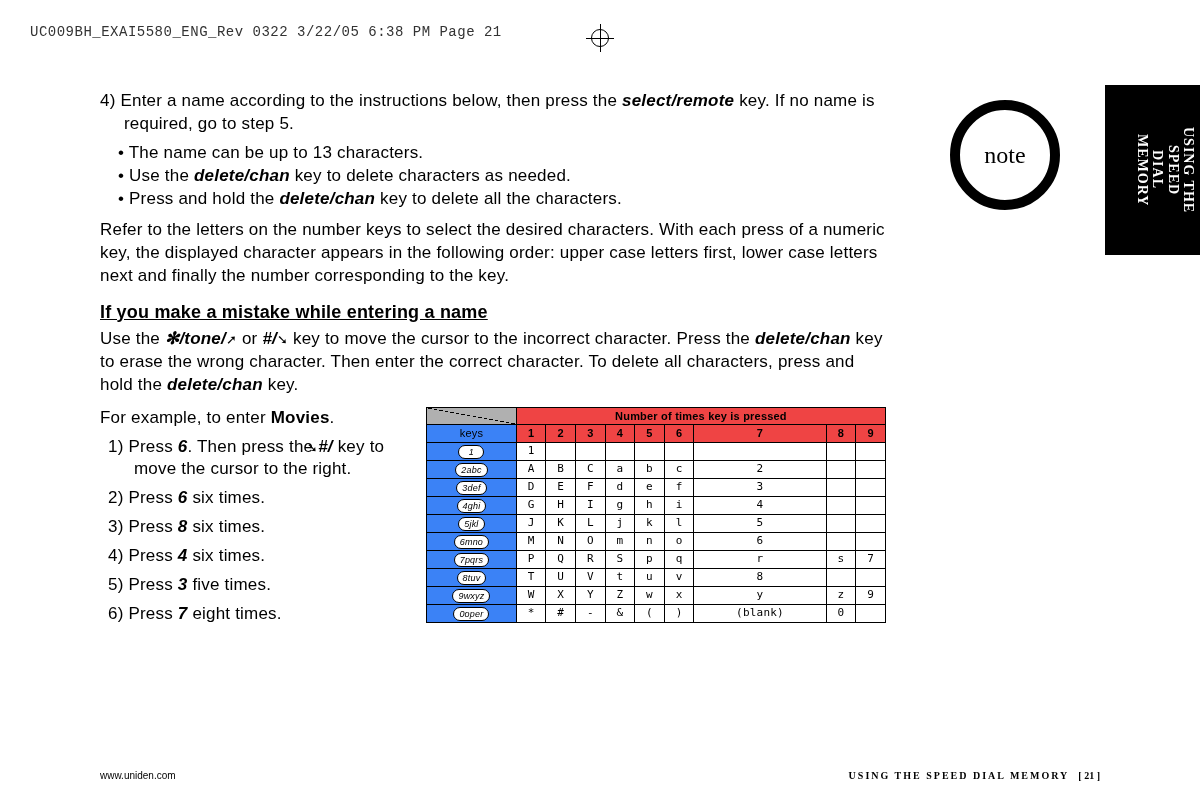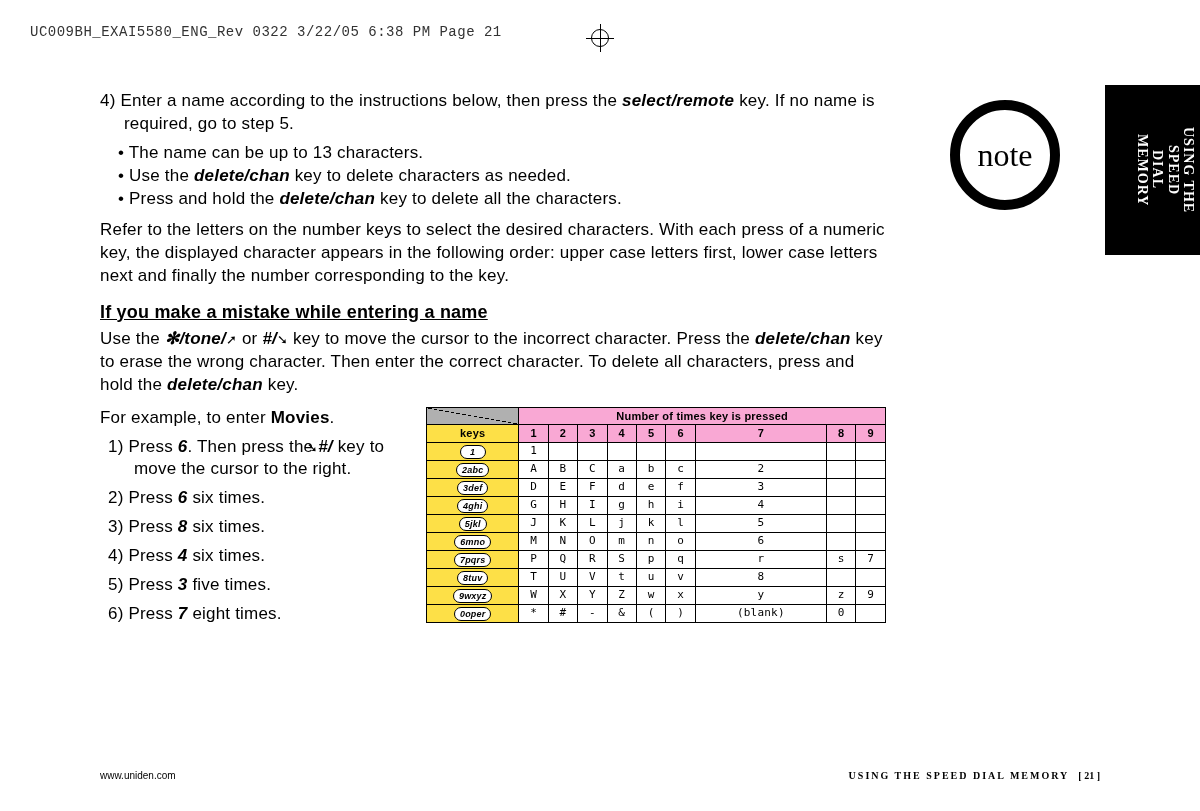--- a/index.html
+++ b/index.html
@@ -110,28 +110,28 @@
     background: #b0b0b0;
     position: relative;
   }
   table.chtab th.corner::after {
     content: "";
     position: absolute;
     left: 0; top: 0; right: 0; bottom: 0;
     background: linear-gradient(to top right, transparent 49%, #000 49%, #000 51%, transparent 51%);
   }
   table.chtab th {
-    background: #f9a8d4;
+    background: #ef4444;
     font-weight: 700;
     font-family: "Trebuchet MS", sans-serif;
   }
   table.chtab th.rowh {
-    background: #fde047;
+    background: #3b82f6;
     font-family: "Trebuchet MS", sans-serif;
-    font-weight: 700;
+    font-weight: 400;
   }
   .keycap {
     display: inline-block;
     border: 1px solid #000;
     border-radius: 9px;
     padding: 0 5px;
     font-size: 9px;
     line-height: 12px;
     font-style: italic;
     font-family: "Trebuchet MS", sans-serif;
@@ -164,21 +164,21 @@
   .note-circ {
     width: 110px;
     height: 110px;
     border: 10px solid #000;
     border-radius: 50%;
     background: #fff;
     display: flex;
     align-items: center;
     justify-content: center;
     font-family: Georgia, serif;
-    font-size: 32px;
+    font-size: 24px;
     margin-left: 40px;
     margin-top: 10px;
   }
   .note-txt {
     font-size: 15px;
     line-height: 1.3;
     margin-top: 12px;
     font-family: "Trebuchet MS", sans-serif;
   }
 

